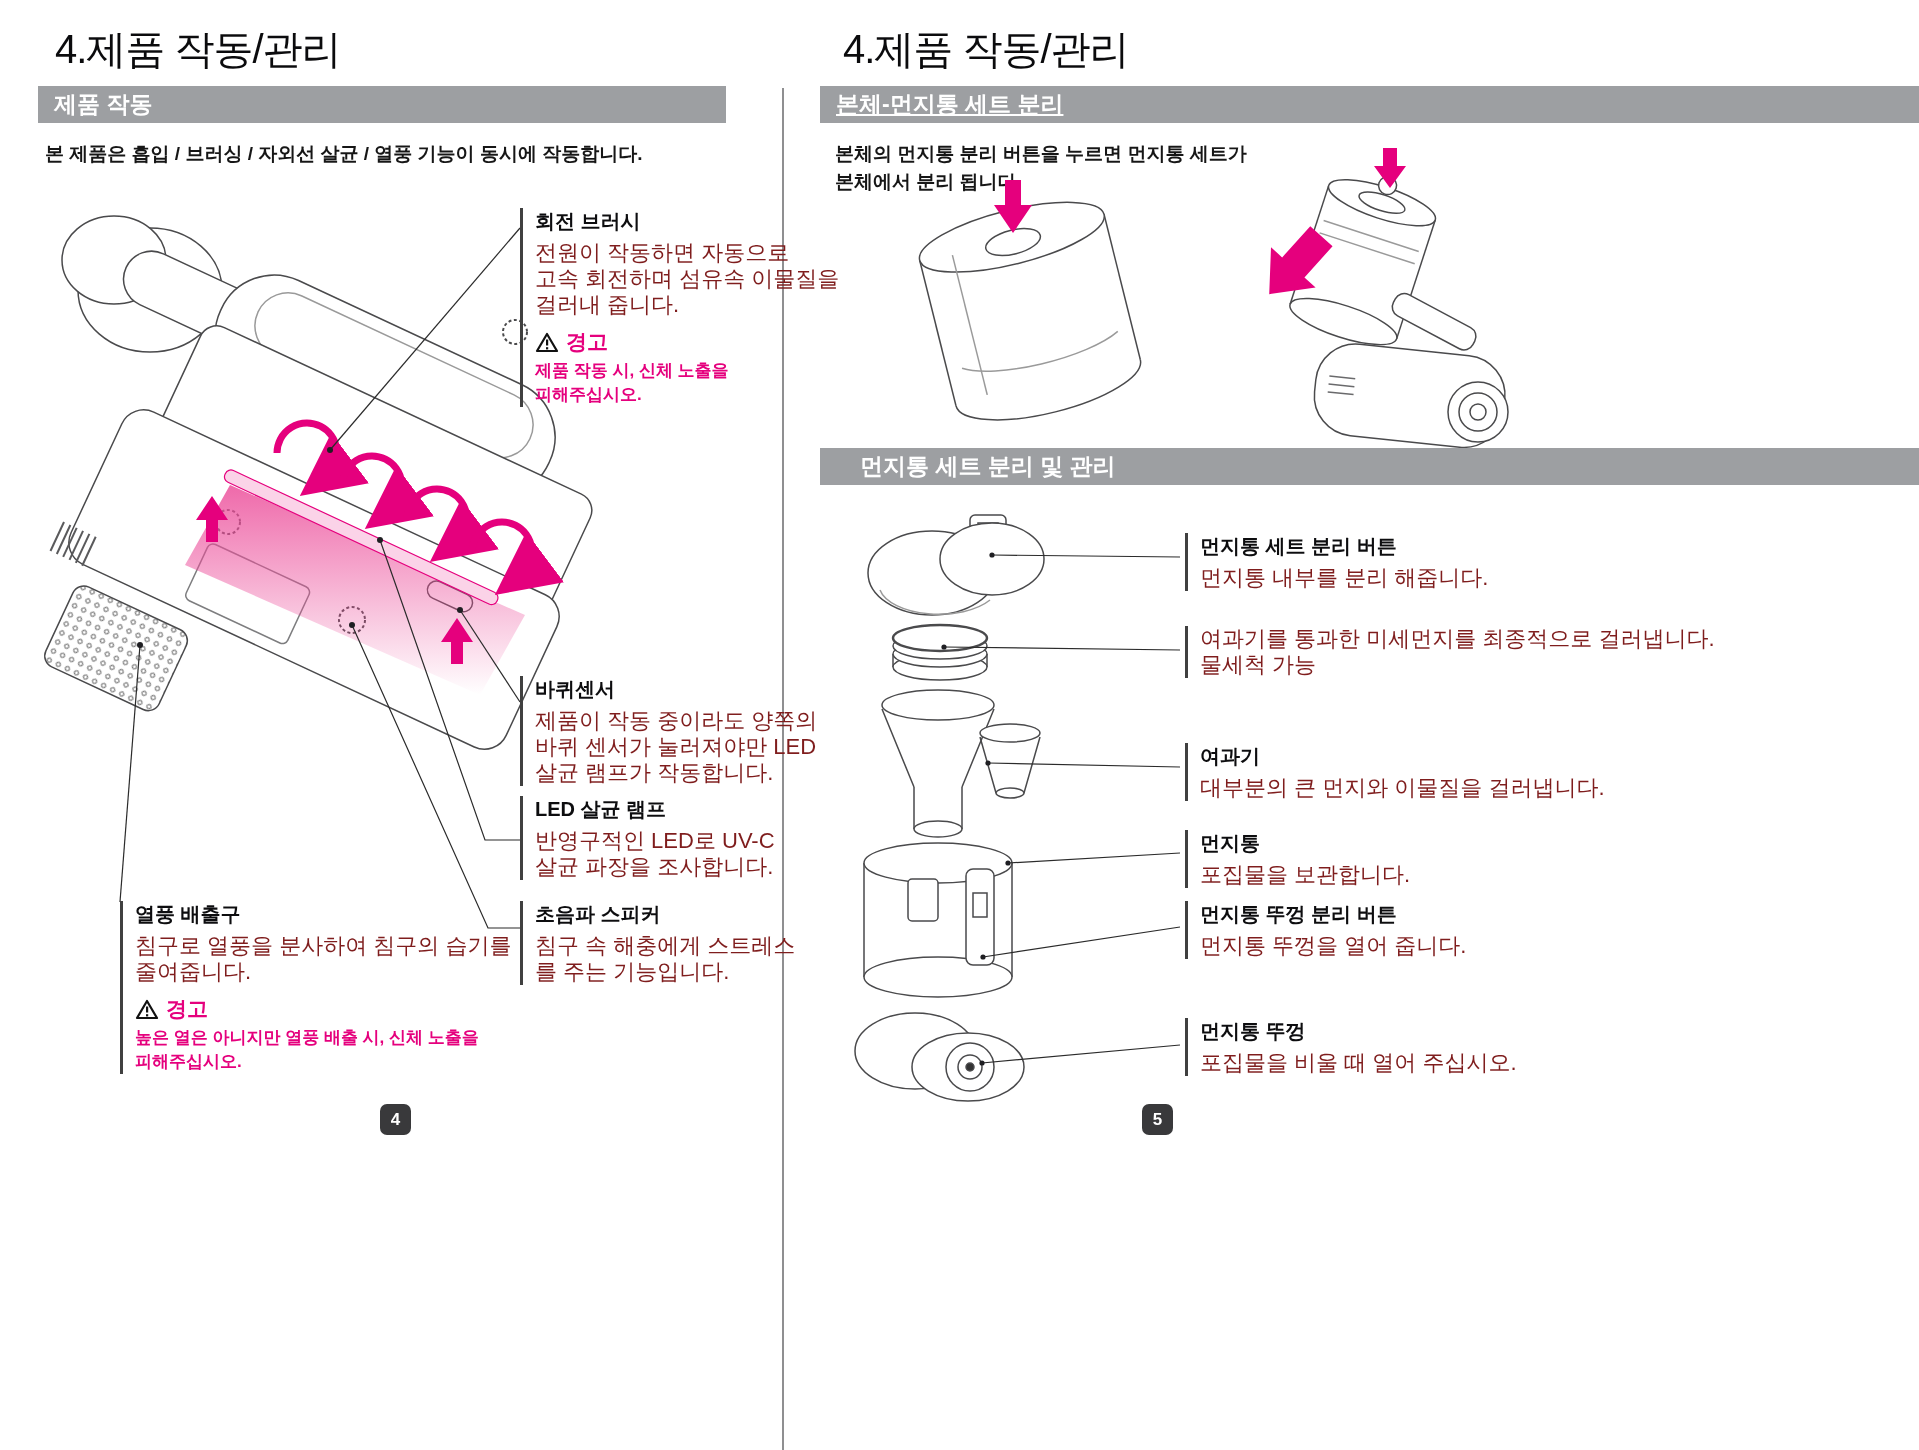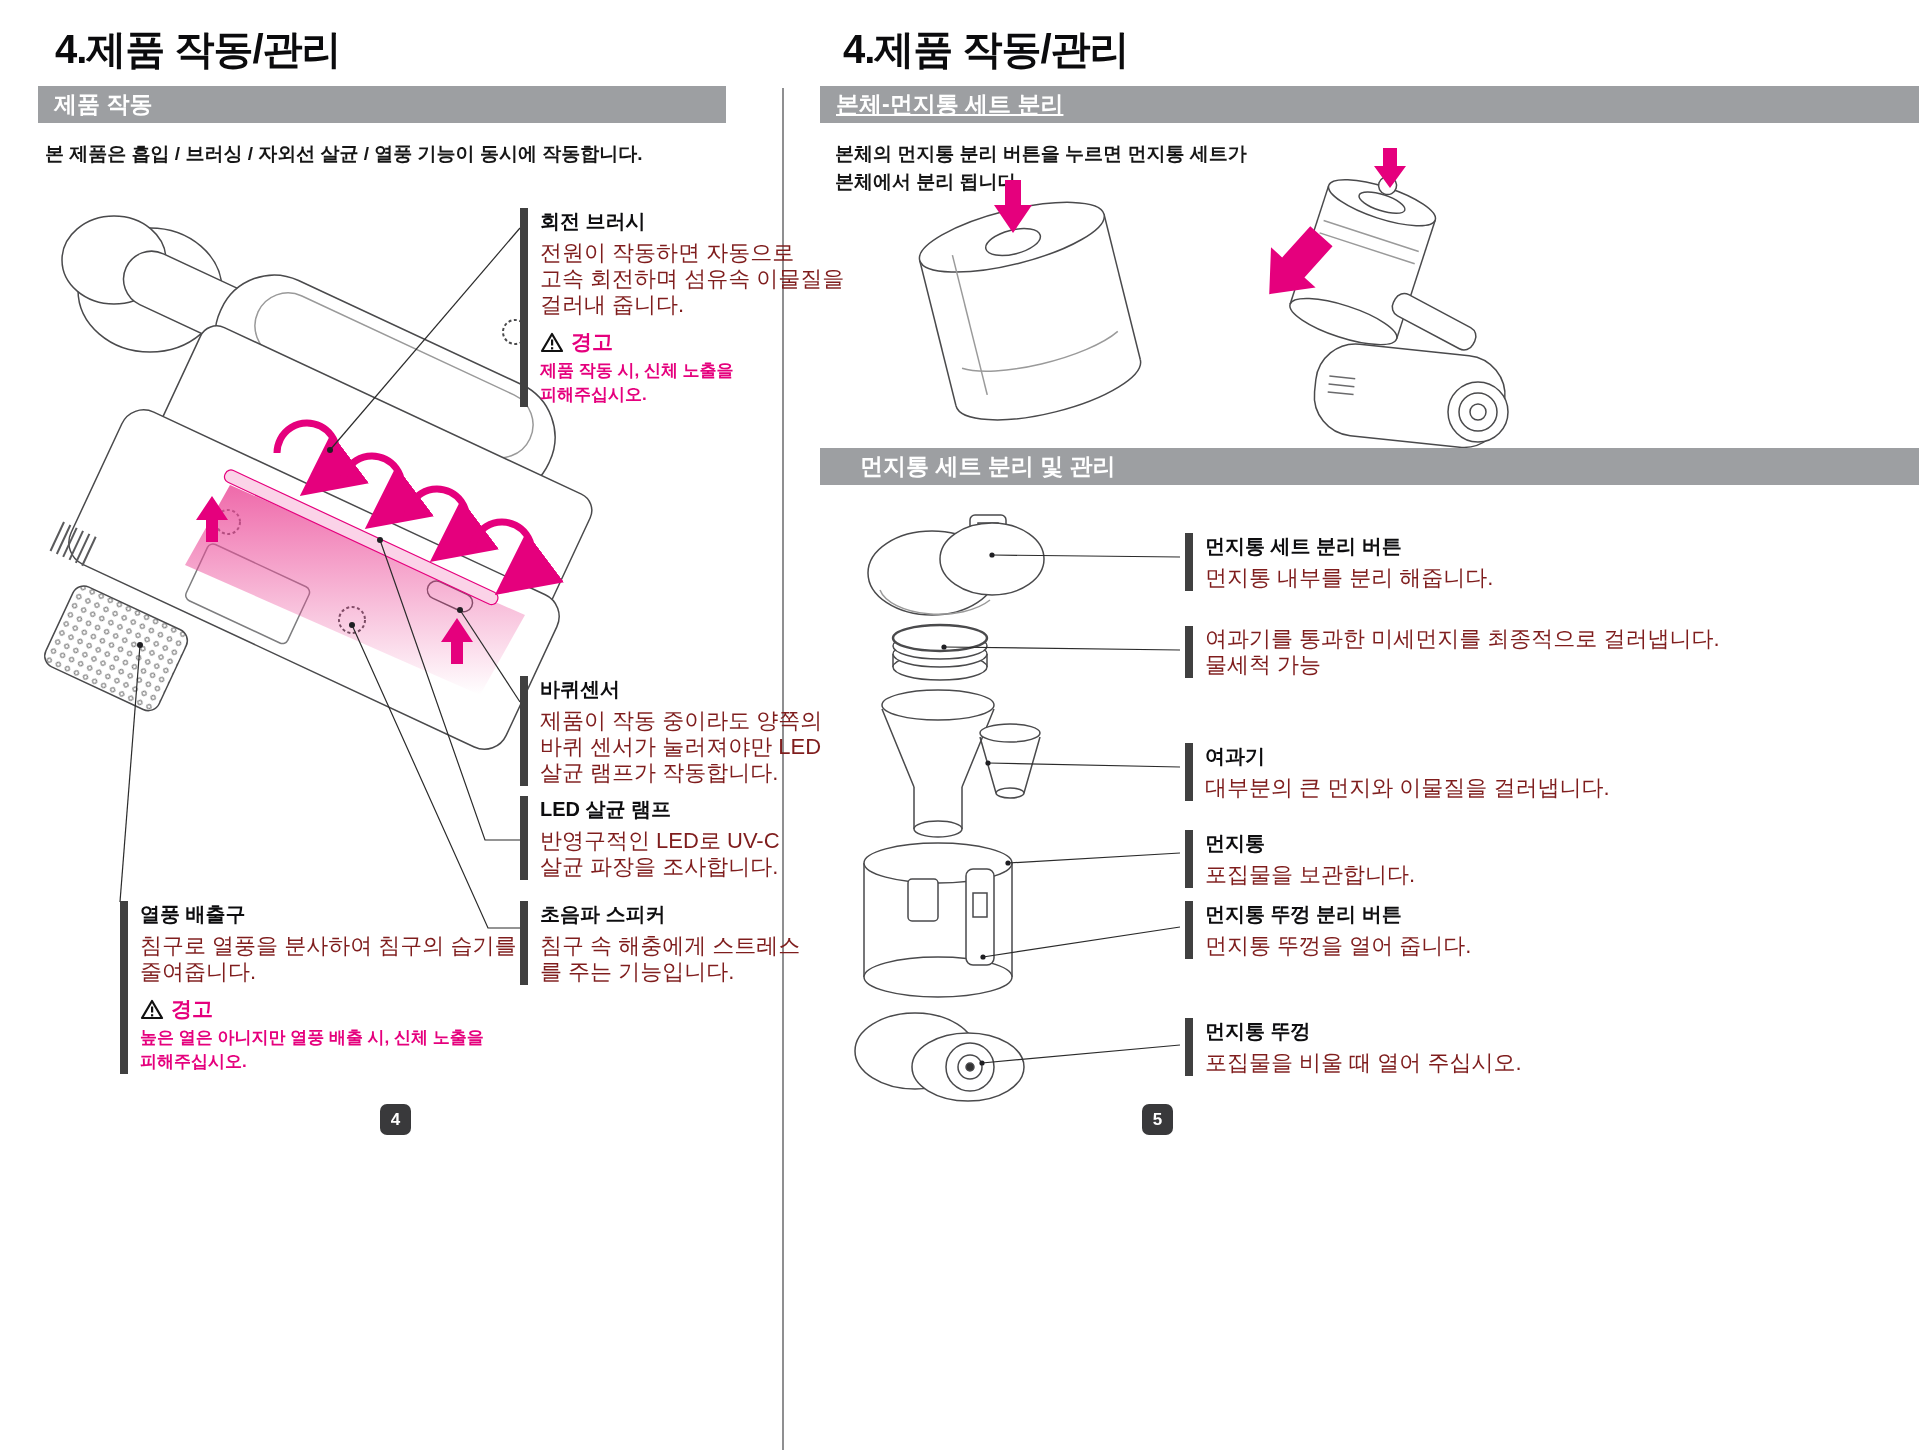--- a/index.html
+++ b/index.html
@@ -1,26 +1,26 @@
 <!DOCTYPE html>
 <html><head>
 <meta charset="utf-8">
 <style>
   html,body{margin:0;padding:0;}
   body{
     width:1919px;height:1450px;background:#ffffff;position:relative;overflow:hidden;
     font-family:"Liberation Sans","DejaVu Sans",sans-serif;color:#111;
   }
   .abs{position:absolute;}
-  .page-title{font-size:40px;font-weight:bold;letter-spacing:-1px;color:#0b0b0d;white-space:nowrap;}
+  .page-title{font-size:40px;font-weight:normal;letter-spacing:-1px;color:#0b0b0d;white-space:nowrap;}
   .bar{height:37px;background:#9d9fa2;color:#ffffff;font-size:23px;font-weight:bold;
        line-height:37px;padding-left:16px;box-sizing:border-box;white-space:nowrap;}
   .bar.indent{padding-left:40px;}
   .intro{font-size:19px;font-weight:bold;line-height:28px;white-space:nowrap;color:#161616;}
-  .callout{border-left:8px solid #404040;padding-left:12px;}
+  .callout{border-left:3px solid #404040;padding-left:12px;}
   .c-title{font-size:20px;font-weight:bold;margin:0 0 5px 0;white-space:nowrap;color:#0d0d0f;}
   .c-line{font-size:22px;line-height:26px;white-space:nowrap;color:#7f1d1d;}
   .warn-head{display:flex;align-items:center;gap:7px;margin-top:10px;margin-bottom:3px;
              color:#e5007d;font-size:21px;font-weight:bold;white-space:nowrap;}
   .warn-line{font-size:17px;font-weight:bold;line-height:24px;white-space:nowrap;color:#e5007d;}
   .badge{width:31px;height:31px;background:#39393b;border-radius:7px;color:#fff;
          font-size:17px;font-weight:bold;display:flex;align-items:center;justify-content:center;}
   .divider{width:2px;background:#8f8f91;}
   svg{display:block;}
 </style>

